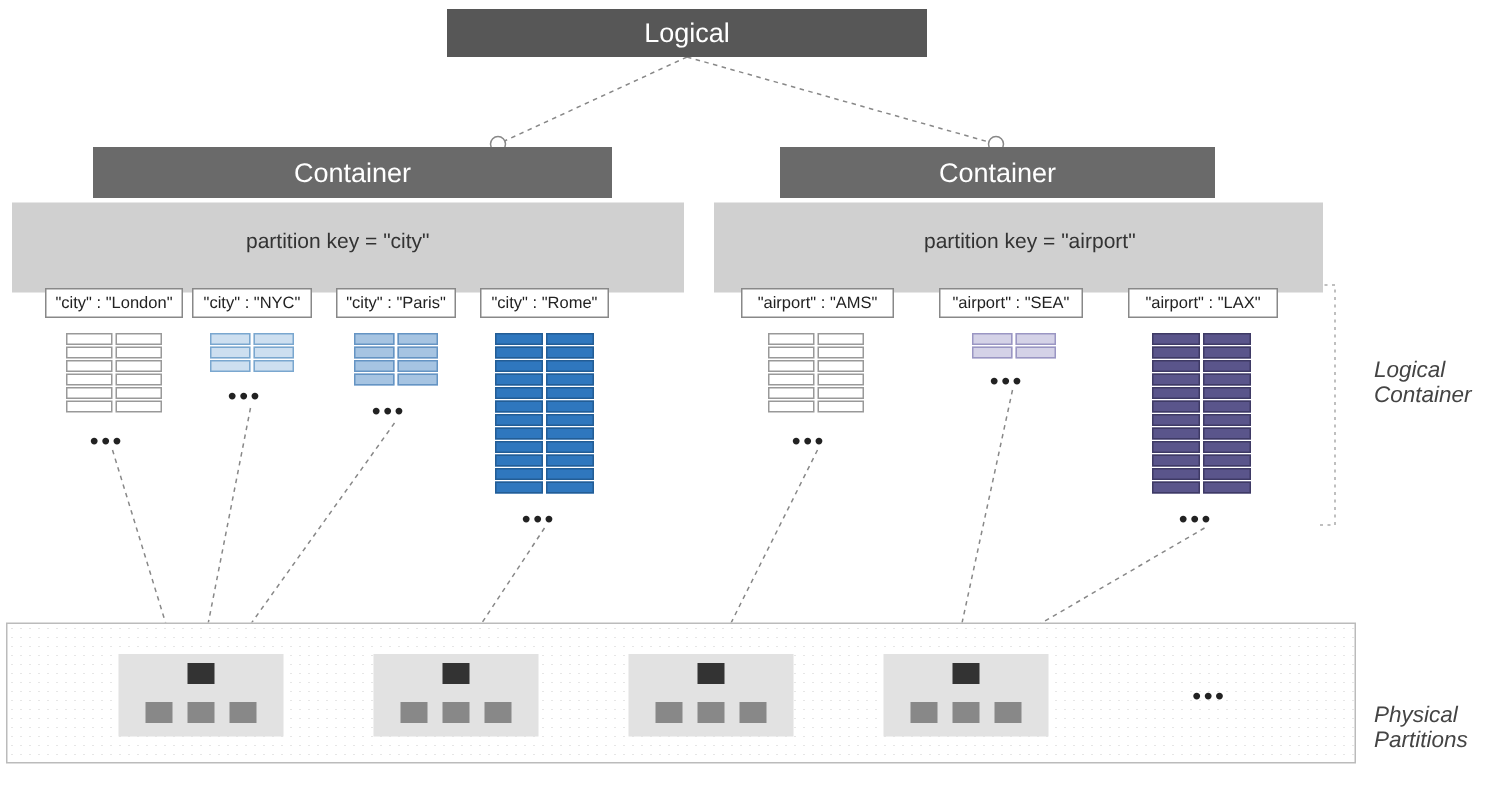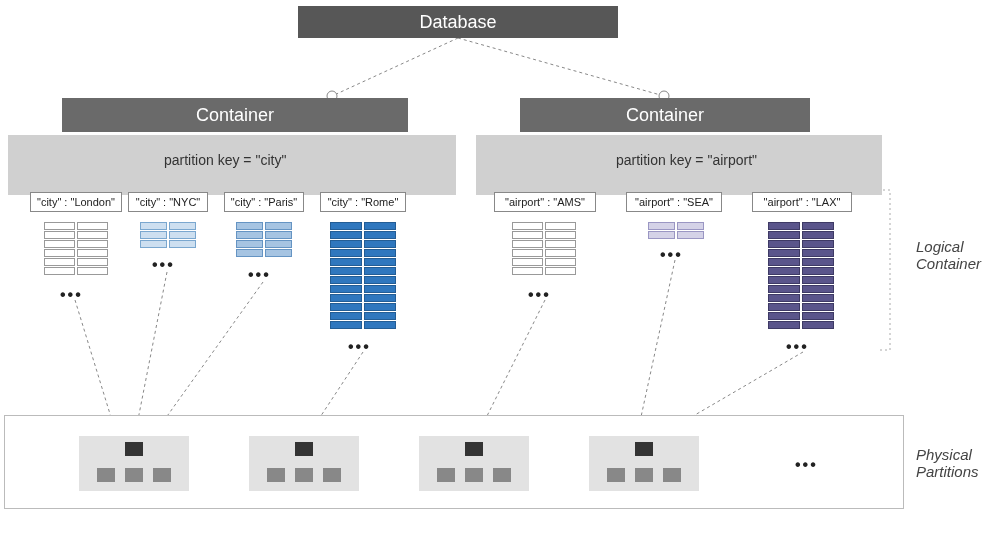--- a/index.html
+++ b/index.html
@@ -162,21 +162,21 @@
   <circle class="endpoint" cx="475" cy="440" r="4"></circle>
   <line class="dashed" x1="675" y1="260" x2="636" y2="440"></line>
   <circle class="endpoint" cx="636" cy="440" r="4"></circle>
   <line class="dashed" x1="803" y1="352" x2="652" y2="440"></line>
   <circle class="endpoint" cx="652" cy="440" r="4"></circle>
 
   <path class="bracket" d="M 878 190 L 890 190 L 890 350 L 878 350"></path>
 </svg>
 
 <div class="database-box">
-  <span>Database</span>
+  <span>Logical</span>
 </div>
 
 <div class="pk-strip" style="left:8px; top:135px; width:448px;"></div>
 <div class="container-box" style="left:62px; top:98px; width:346px;">
   <span>Container</span>
 </div>
 <div class="pk-label" style="left:164px; top:152px;">partition key = "city"</div>
 
 <div class="pk-strip" style="left:476px; top:135px; width:406px;"></div>
 <div class="container-box" style="left:520px; top:98px; width:290px;">
@@ -300,21 +300,21 @@
     <div class="cell purple2"></div>
     <div class="cell purple2"></div>
     <div class="cell purple2"></div>
     <div class="cell purple2"></div>
     <div class="cell purple2"></div>
     <div class="cell purple2"></div>
   </div>
 <div class="ellipsis" style="left:786px; top:338px;">•••</div>
 
 <div class="right-label" style="left:916px; top:238px; width:80px;">Logical Container</div>
-<div class="right-label" style="left:916px; top:446px; width:80px;font-style:italic;">Physical Partitions</div>
+<div class="right-label" style="left:916px; top:468px; width:80px;font-style:italic;">Physical Partitions</div>
 
 <div class="phys-strip">
   <div class="phys-node" style="left:74px; top:20px;">
     <div class="server dark" style="left:46px; top:6px;"></div>
     <div class="server" style="left:18px; top:32px;"></div>
     <div class="server" style="left:46px; top:32px;"></div>
     <div class="server" style="left:74px; top:32px;"></div>
   </div>
   <div class="phys-node" style="left:244px; top:20px;">
     <div class="server dark" style="left:46px; top:6px;"></div>

